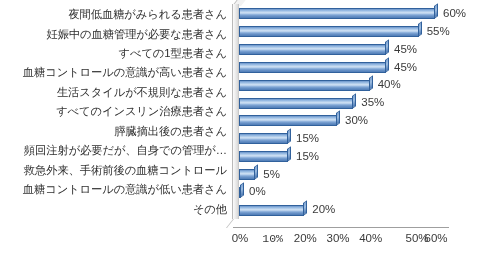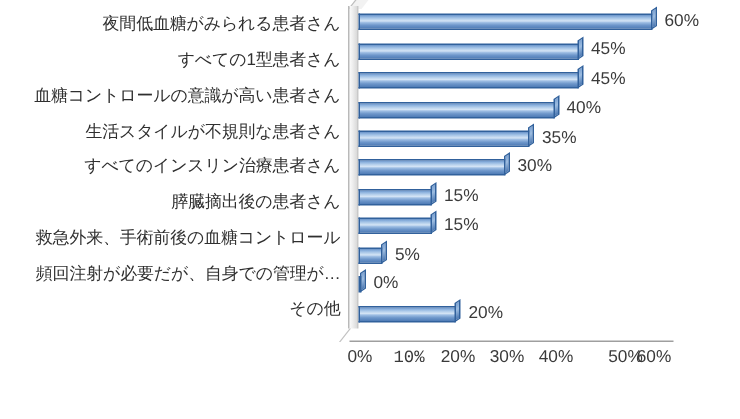--- a/index.html
+++ b/index.html
@@ -181,55 +181,68 @@
 </head>
 <body>
 
 <div id="chart-root">
 
   <div id="cat-labels">
       <div class="cat-row">
         <span class="cat-label">夜間低血糖がみられる患者さん</span>
       </div>
       <div class="cat-row">
+        <span class="cat-label">妊娠中の血糖管理が必要な患者さん</span>
+      </div>
+      <div class="cat-row">
         <span class="cat-label">すべての1型患者さん</span>
       </div>
       <div class="cat-row">
         <span class="cat-label">血糖コントロールの意識が高い患者さん</span>
       </div>
       <div class="cat-row">
         <span class="cat-label">生活スタイルが不規則な患者さん</span>
       </div>
       <div class="cat-row">
         <span class="cat-label">すべてのインスリン治療患者さん</span>
       </div>
       <div class="cat-row">
         <span class="cat-label">膵臓摘出後の患者さん</span>
       </div>
       <div class="cat-row">
+        <span class="cat-label">頻回注射が必要だが、自身での管理が…</span>
+      </div>
+      <div class="cat-row">
         <span class="cat-label">救急外来、手術前後の血糖コントロール</span>
       </div>
       <div class="cat-row">
-        <span class="cat-label">頻回注射が必要だが、自身での管理が…</span>
+        <span class="cat-label">血糖コントロールの意識が低い患者さん</span>
       </div>
       <div class="cat-row">
         <span class="cat-label">その他</span>
       </div>
     </div>
 
   <div id="plot">
     <div id="wall-top"></div>
     <div id="axis-wall"></div>
     <div id="bars">
         <div class="bar-row">
           <div class="bar-wrap">
             <div class="bar" style="width: 196px;"></div>
             <div class="bar-cap"></div>
           </div>
           <span class="val-label">60%</span>
+        </div>
+        <div class="bar-row">
+          <div class="bar-wrap">
+            <div class="bar" style="width: 179.667px;"></div>
+            <div class="bar-cap"></div>
+          </div>
+          <span class="val-label">55%</span>
         </div>
         <div class="bar-row">
           <div class="bar-wrap">
             <div class="bar" style="width: 147px;"></div>
             <div class="bar-cap"></div>
           </div>
           <span class="val-label">45%</span>
         </div>
         <div class="bar-row">
           <div class="bar-wrap">

